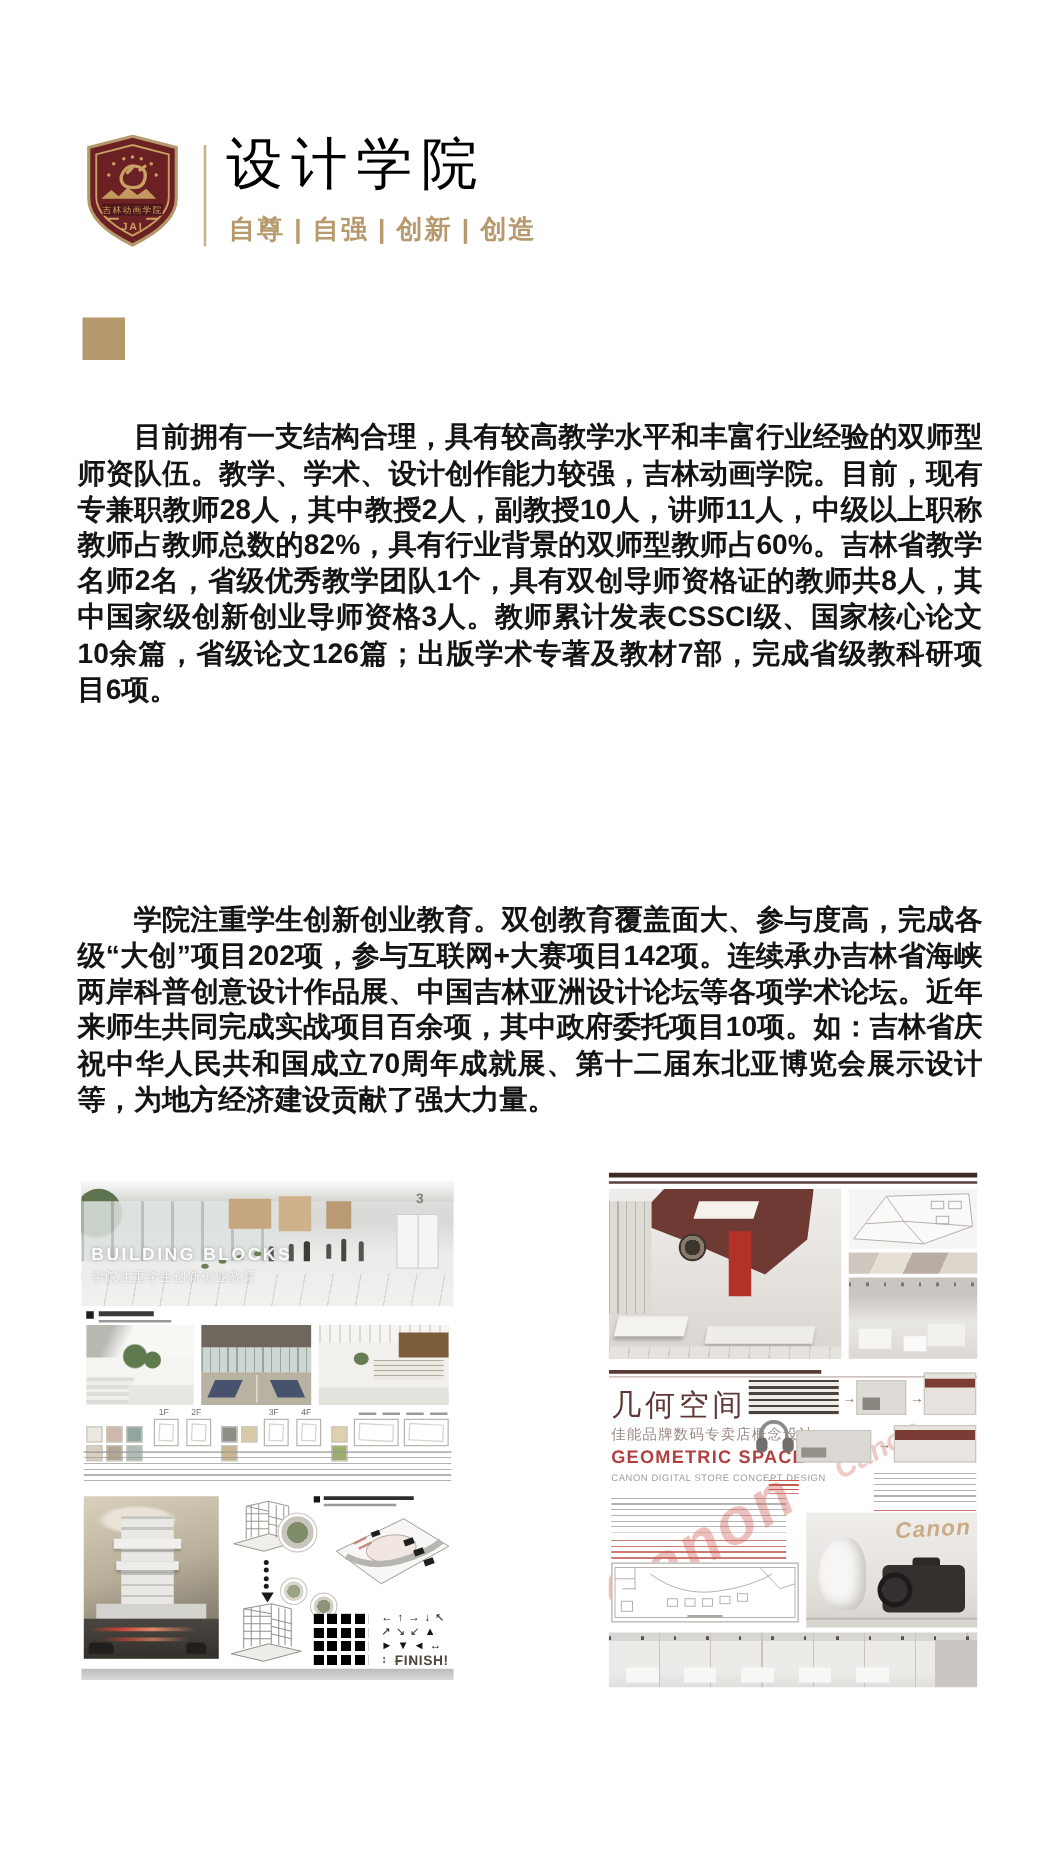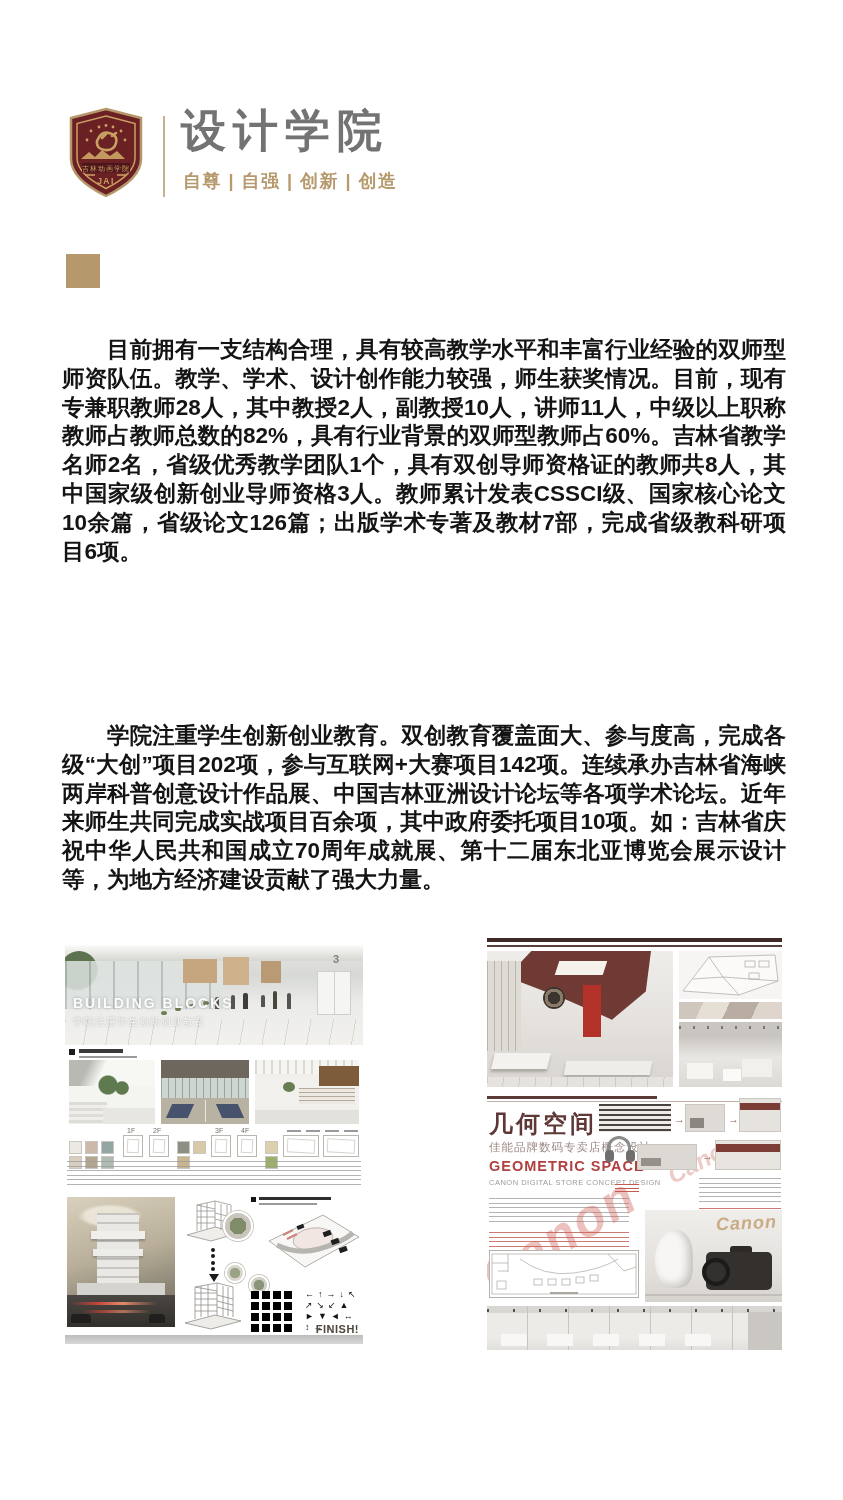--- a/index.html
+++ b/index.html
@@ -4,23 +4,23 @@
 <style>
   * { margin:0; padding:0; box-sizing:border-box; }
   html,body { background:#ffffff; }
   .canvas { position:relative; width:843px; height:1500px; margin:0 auto; background:#fff;
             font-family:"Liberation Sans","DejaVu Sans",sans-serif; overflow:hidden; }
   .abs { position:absolute; }
 
   
   .logo { left:63px; top:107px; width:86px; height:92px; }
   .brand-divider { left:163px; top:116px; width:2px; height:81px; background:#c8b28c; }
-  .brand-title { left:181px; top:106px; font-size:45px; font-weight:bold; color:#737373;
+  .brand-title { left:181px; top:106px; font-size:45px; font-weight:normal; color:#000000;
                  letter-spacing:7px; line-height:1.1; white-space:nowrap; }
-  .brand-tagline { left:183px; top:169px; font-size:18px; font-weight:bold; color:#b6996c;
+  .brand-tagline { left:183px; top:169px; font-size:21px; font-weight:bold; color:#b6996c;
                    letter-spacing:1.5px; white-space:nowrap; }
 
   
   .section-head { display:flex; align-items:center; gap:16px; left:66px; }
   .sec1 { top:254px; } .sec2 { top:644px; }
   .bullet-square { width:34px; height:34px; background:#b5986b; flex:0 0 auto; }
   .section-title { font-size:31px; color:#b2935f; letter-spacing:2px; white-space:nowrap; }
 
   
   .para { left:62px; width:724px; font-size:22.5px; line-height:28.8px; color:#141414;
@@ -164,21 +164,21 @@
              background:linear-gradient(115deg,#cfc6bd 22%,#e5dfd6 22% 46%,#b9aca3 46% 72%,#ded6cc 72%); }
   .pr-side-render { left:192px; top:84px; width:103px; height:65px; overflow:hidden;
              background:linear-gradient(180deg,#c9c6c1 0 22%,#e9e7e3 55%,#dcd9d4 100%); }
   .pr-sr-lights { position:absolute; left:0; top:4px; width:100%; height:3px;
              background:repeating-linear-gradient(90deg,#7a7670 0 2px,transparent 2px 14px); }
   .pr-sr-cab1 { position:absolute; left:8px; bottom:8px; width:26px; height:16px; background:#f6f5f2; }
   .pr-sr-cab2 { position:absolute; right:10px; bottom:10px; width:30px; height:18px; background:#f2f0ec; }
   .pr-sr-cab3 { position:absolute; left:44px; bottom:6px; width:18px; height:12px; background:#fbfaf8; }
   .pr-div-a { left:0; top:158px; width:170px; height:3px; background:#5a3a34; }
   .pr-div-b { left:0; top:163px; width:295px; height:1px; background:#c0aea7; }
-  .pr-title-cn { left:2px; top:170px; font-size:24px; font-weight:bold; color:#5f3736; letter-spacing:3px; }
+  .pr-title-cn { left:2px; top:170px; font-size:24px; font-weight:normal; color:#5f3736; letter-spacing:3px; }
   .pr-sub-cn { left:2px; top:202px; font-size:11.5px; color:#9b8884; letter-spacing:1px; }
   .pr-title-en { left:2px; top:220px; font-size:14.5px; font-weight:bold; color:#b24040; letter-spacing:1px; }
   .pr-sub-en { left:2px; top:240px; font-size:7.5px; color:#a09a96; letter-spacing:.5px; }
   .pr-stripes { left:112px; top:166px; width:72px; height:28px;
                 background:repeating-linear-gradient(180deg,#4a4340 0 2px,#efebe6 2px 5px); }
   .pr-arr { position:absolute; font-size:11px; color:#8a6a5a; }
   .pr-chip { position:absolute; background:#dedbd6; border:1px solid #cac6c0; }
   .pr-chip1 { left:198px; top:166px; width:40px; height:28px; }
   .pr-chip1::after { content:""; position:absolute; left:4px; bottom:3px; width:14px; height:10px; background:#8a8680; }
   .pr-chip2 { left:252px; top:160px; width:42px; height:34px; background:#e6e3de; }
@@ -251,21 +251,21 @@
       <path d="M22 68 h10 M54 68 h10" stroke="#c9a063" stroke-width="1.5"></path>
     </svg>
   </div>
   <div class="abs brand-divider"></div>
   <div class="abs brand-title">设计学院</div>
   <div class="abs brand-tagline">自尊 | 自强 | 创新 | 创造</div>
 
   <div class="abs section-head sec1">
     <div class="bullet-square"></div>
   </div>
-  <div class="abs para p1">目前拥有一支结构合理，具有较高教学水平和丰富行业经验的双师型师资队伍。教学、学术、设计创作能力较强，师生获奖情况。目前，现有专兼职教师28人，其中教授2人，副教授10人，讲师11人，中级以上职称教师占教师总数的82%，具有行业背景的双师型教师占60%。吉林省教学名师2名，省级优秀教学团队1个，具有双创导师资格证的教师共8人，其中国家级创新创业导师资格3人。教师累计发表CSSCI级、国家核心论文10余篇，省级论文126篇；出版学术专著及教材7部，完成省级教科研项目6项。</div>
+  <div class="abs para p1">目前拥有一支结构合理，具有较高教学水平和丰富行业经验的双师型师资队伍。教学、学术、设计创作能力较强，吉林动画学院。目前，现有专兼职教师28人，其中教授2人，副教授10人，讲师11人，中级以上职称教师占教师总数的82%，具有行业背景的双师型教师占60%。吉林省教学名师2名，省级优秀教学团队1个，具有双创导师资格证的教师共8人，其中国家级创新创业导师资格3人。教师累计发表CSSCI级、国家核心论文10余篇，省级论文126篇；出版学术专著及教材7部，完成省级教科研项目6项。</div>
 
   <div class="abs para p2">学院注重学生创新创业教育。双创教育覆盖面大、参与度高，完成各级“大创”项目202项，参与互联网+大赛项目142项。连续承办吉林省海峡两岸科普创意设计作品展、中国吉林亚洲设计论坛等各项学术论坛。近年来师生共同完成实战项目百余项，其中政府委托项目10项。如：吉林省庆祝中华人民共和国成立70周年成就展、第十二届东北亚博览会展示设计等，为地方经济建设贡献了强大力量。</div>
 
   <div class="abs poster poster-l">
     <div class="abs pl-hero">
       <div class="abs pl-ceiling"></div>
       <div class="abs pl-tree"></div>
       <div class="abs pl-glass"></div>
       <div class="abs pl-wood1"></div>
       <div class="abs pl-wood2"></div>

